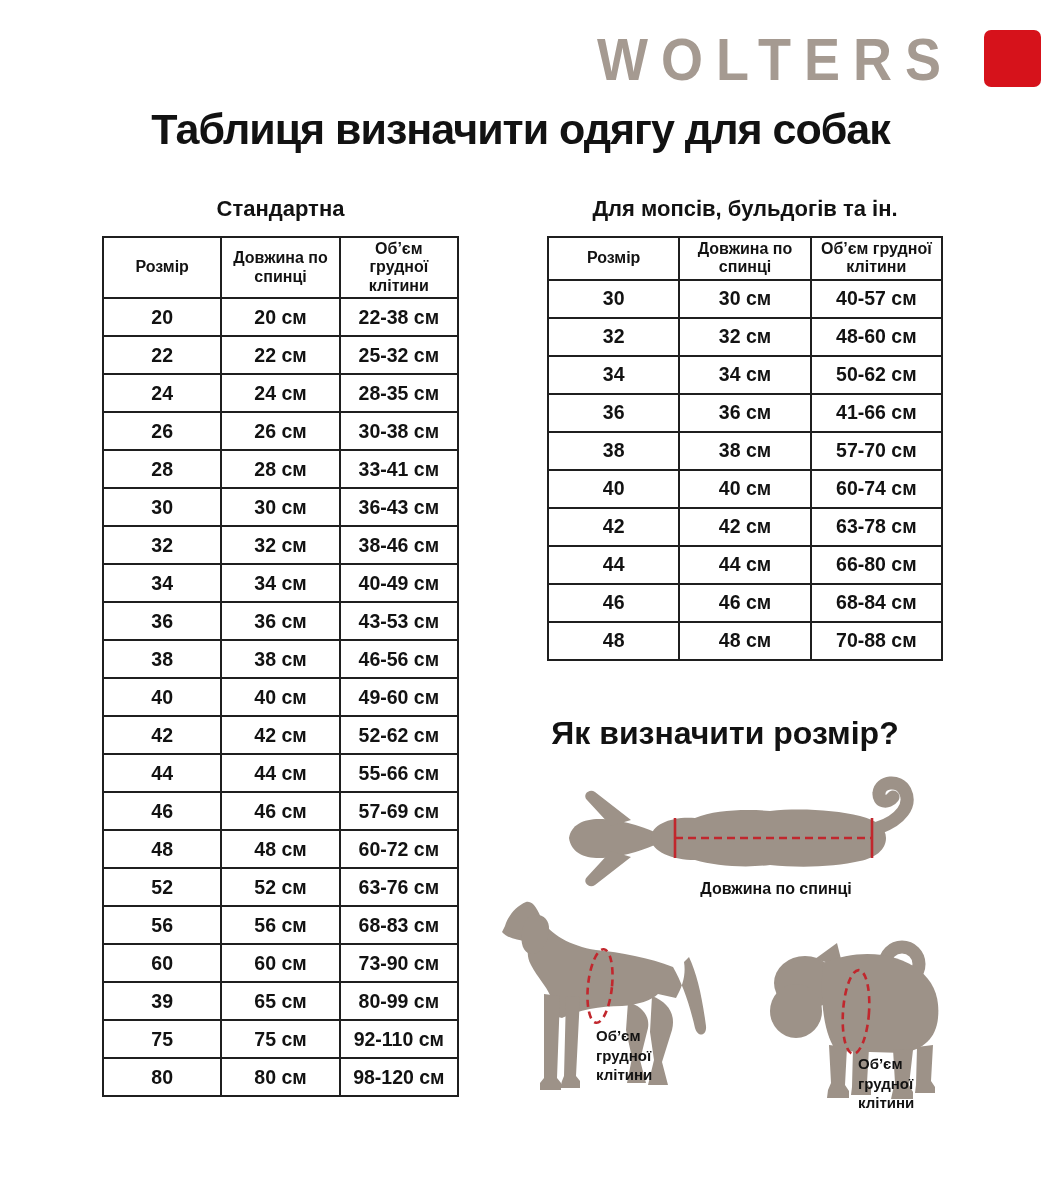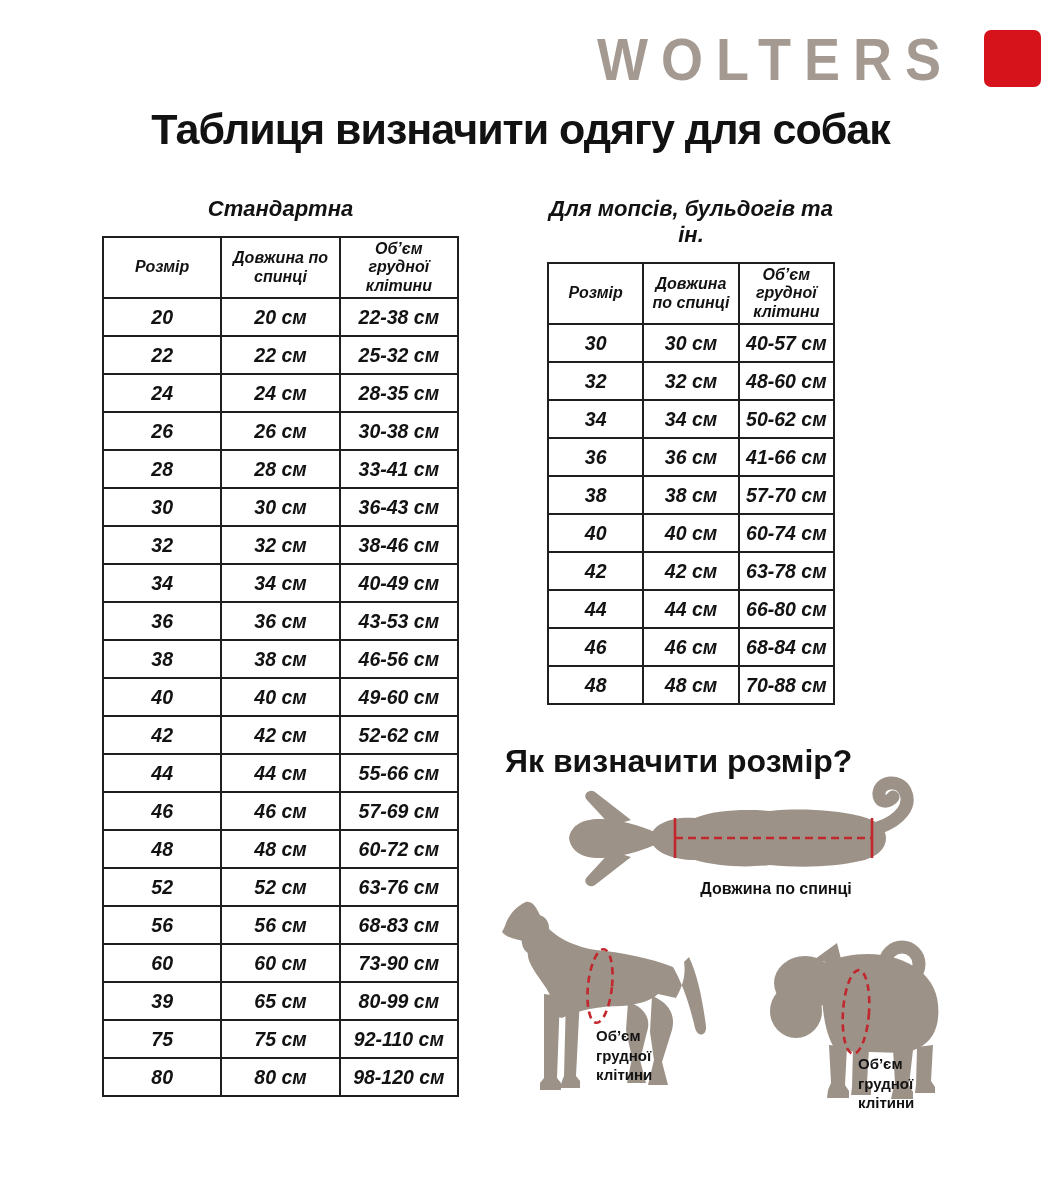--- a/index.html
+++ b/index.html
@@ -10,33 +10,33 @@
   body{background:#ffffff;font-family:"Liberation Sans", sans-serif;}
   .page{position:relative;width:1041px;height:1200px;background:#ffffff;overflow:hidden;margin:0 auto;}
 
   .logo-row{position:absolute;top:30px;left:0;width:100%;display:flex;justify-content:flex-end;align-items:center;gap:30px;}
   .logo-text{font-size:54px;font-weight:bold;letter-spacing:13px;color:var(--logo-text);line-height:1;transform:scaleY(1.08);}
   .logo-square{width:57px;height:57px;background:var(--logo-red);border-radius:7px;}
 
   .main-title{position:absolute;top:105px;left:0;width:100%;text-align:center;
     font-size:43px;font-weight:bold;color:var(--ink);letter-spacing:-1px;}
 
-  .table-block{position:absolute;top:196px;font-style:italic;}
+  .table-block{position:absolute;top:196px;}
   .table-block.left{left:102px;width:357px;}
-  .table-block.right{left:547px;width:288px;}
+  .table-block.right{left:547px;width:396px;}
   .table-title{text-align:center;font-size:22px;font-weight:bold;color:var(--ink);margin-bottom:14px;}
   table.size-table{width:100%;border-collapse:collapse;table-layout:fixed;}
   table.size-table th, table.size-table td{
     border:2px solid var(--border);text-align:center;vertical-align:middle;
     font-weight:bold;color:var(--ink);
   }
   table.size-table th{height:42px;font-size:16px;line-height:1.15;padding:2px 6px;}
   table.size-table td{height:38px;font-size:19.5px;}
 
-  .howto-title{position:absolute;top:743px;left:505px;width:440px;text-align:left;
+  .howto-title{position:absolute;top:715px;left:505px;width:440px;text-align:center;
     font-size:32px;font-weight:bold;color:var(--ink);}
 
   .svg-abs{position:absolute;}
   .dog-fill{fill:var(--dog);}
   .dog-stroke{stroke:var(--dog);fill:none;}
   .measure-dash{stroke:var(--measure);fill:none;stroke-width:2.6;stroke-dasharray:8 5;}
   .measure-solid{stroke:var(--measure);fill:none;stroke-width:2.6;}
 
   .measure-label{position:absolute;font-weight:bold;color:var(--ink);z-index:5;}
   .back-length-label{top:880px;left:646px;width:260px;text-align:center;font-size:16px;}

